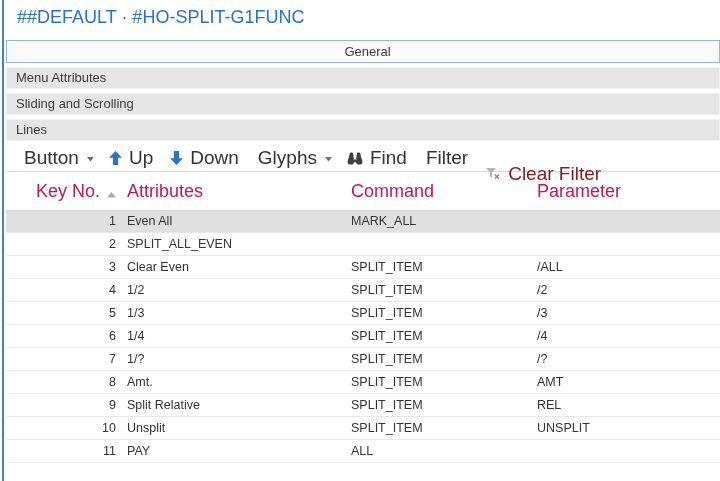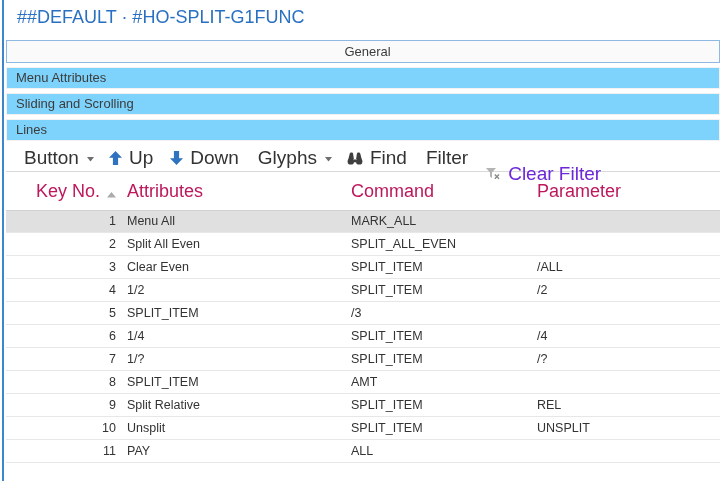--- a/index.html
+++ b/index.html
@@ -22,21 +22,21 @@
     font-size: 18px;
     color: #2a70c2;
     height: 25px;
     white-space: nowrap;
   }
 
   .sections { margin-top: 8px; }
   .section-bar {
     height: 20px;
     line-height: 20px;
-    background: #7dd3fc;
+    background: #e5e5e5;
     border: 1px solid #f2f2f2;
     color: #3c3c3c;
     font-size: 13px;
     padding-left: 9px;
     margin-bottom: 4px;
     cursor: default;
   }
   .section-bar.focused {
     background: #fafafa;
     border: 1px solid #8fb8e2;
@@ -50,21 +50,21 @@
     font-size: 19px;
     color: #333;
     border-bottom: 1px solid #d9d9d9;
     padding-left: 16px;
     white-space: nowrap;
   }
   .tb-item { display: inline-flex; align-items: center; margin-right: 15px; cursor: default; }
   .tb-item .lbl { margin: 0 2px; }
   .tb-item .icon { display: inline-flex; margin-right: 5px; }
   .tb-item .caret { display: inline-flex; margin-left: 6px; margin-top: 2px; }
-  .tb-item.disabled { color: #6d28d9; margin-top: 31px; }
+  .tb-item.disabled { color: #7f1d1d; margin-top: 31px; }
 
   .grid-header {
     display: grid;
     grid-template-columns: 112px 224px 186px 1fr;
     height: 38px;
     align-items: center;
     font-size: 18px;
     color: #be185d;
   }
   .grid-header .h-key {
@@ -190,61 +190,62 @@
       </div>
       <div class="h-cell">
         <span>Parameter</span>
       </div>
     </div>
 
     <div class="rows">
 
     <div class="table-row selected">
         <div class="c-key">1</div>
-        <div class="c">Menu All</div>
+        <div class="c">Even All</div>
         <div class="c">MARK_ALL</div>
         <div class="c"></div>
       </div>
         <div class="table-row">
         <div class="c-key">2</div>
-        <div class="c">Split All Even</div>
         <div class="c">SPLIT_ALL_EVEN</div>
         <div class="c"></div>
       </div>
         <div class="table-row">
         <div class="c-key">3</div>
         <div class="c">Clear Even</div>
         <div class="c">SPLIT_ITEM</div>
         <div class="c">/ALL</div>
       </div>
         <div class="table-row">
         <div class="c-key">4</div>
         <div class="c">1/2</div>
         <div class="c">SPLIT_ITEM</div>
         <div class="c">/2</div>
       </div>
         <div class="table-row">
         <div class="c-key">5</div>
+        <div class="c">1/3</div>
         <div class="c">SPLIT_ITEM</div>
         <div class="c">/3</div>
       </div>
         <div class="table-row">
         <div class="c-key">6</div>
         <div class="c">1/4</div>
         <div class="c">SPLIT_ITEM</div>
         <div class="c">/4</div>
       </div>
         <div class="table-row">
         <div class="c-key">7</div>
         <div class="c">1/?</div>
         <div class="c">SPLIT_ITEM</div>
         <div class="c">/?</div>
       </div>
         <div class="table-row">
         <div class="c-key">8</div>
+        <div class="c">Amt.</div>
         <div class="c">SPLIT_ITEM</div>
         <div class="c">AMT</div>
       </div>
         <div class="table-row">
         <div class="c-key">9</div>
         <div class="c">Split Relative</div>
         <div class="c">SPLIT_ITEM</div>
         <div class="c">REL</div>
       </div>
         <div class="table-row">

